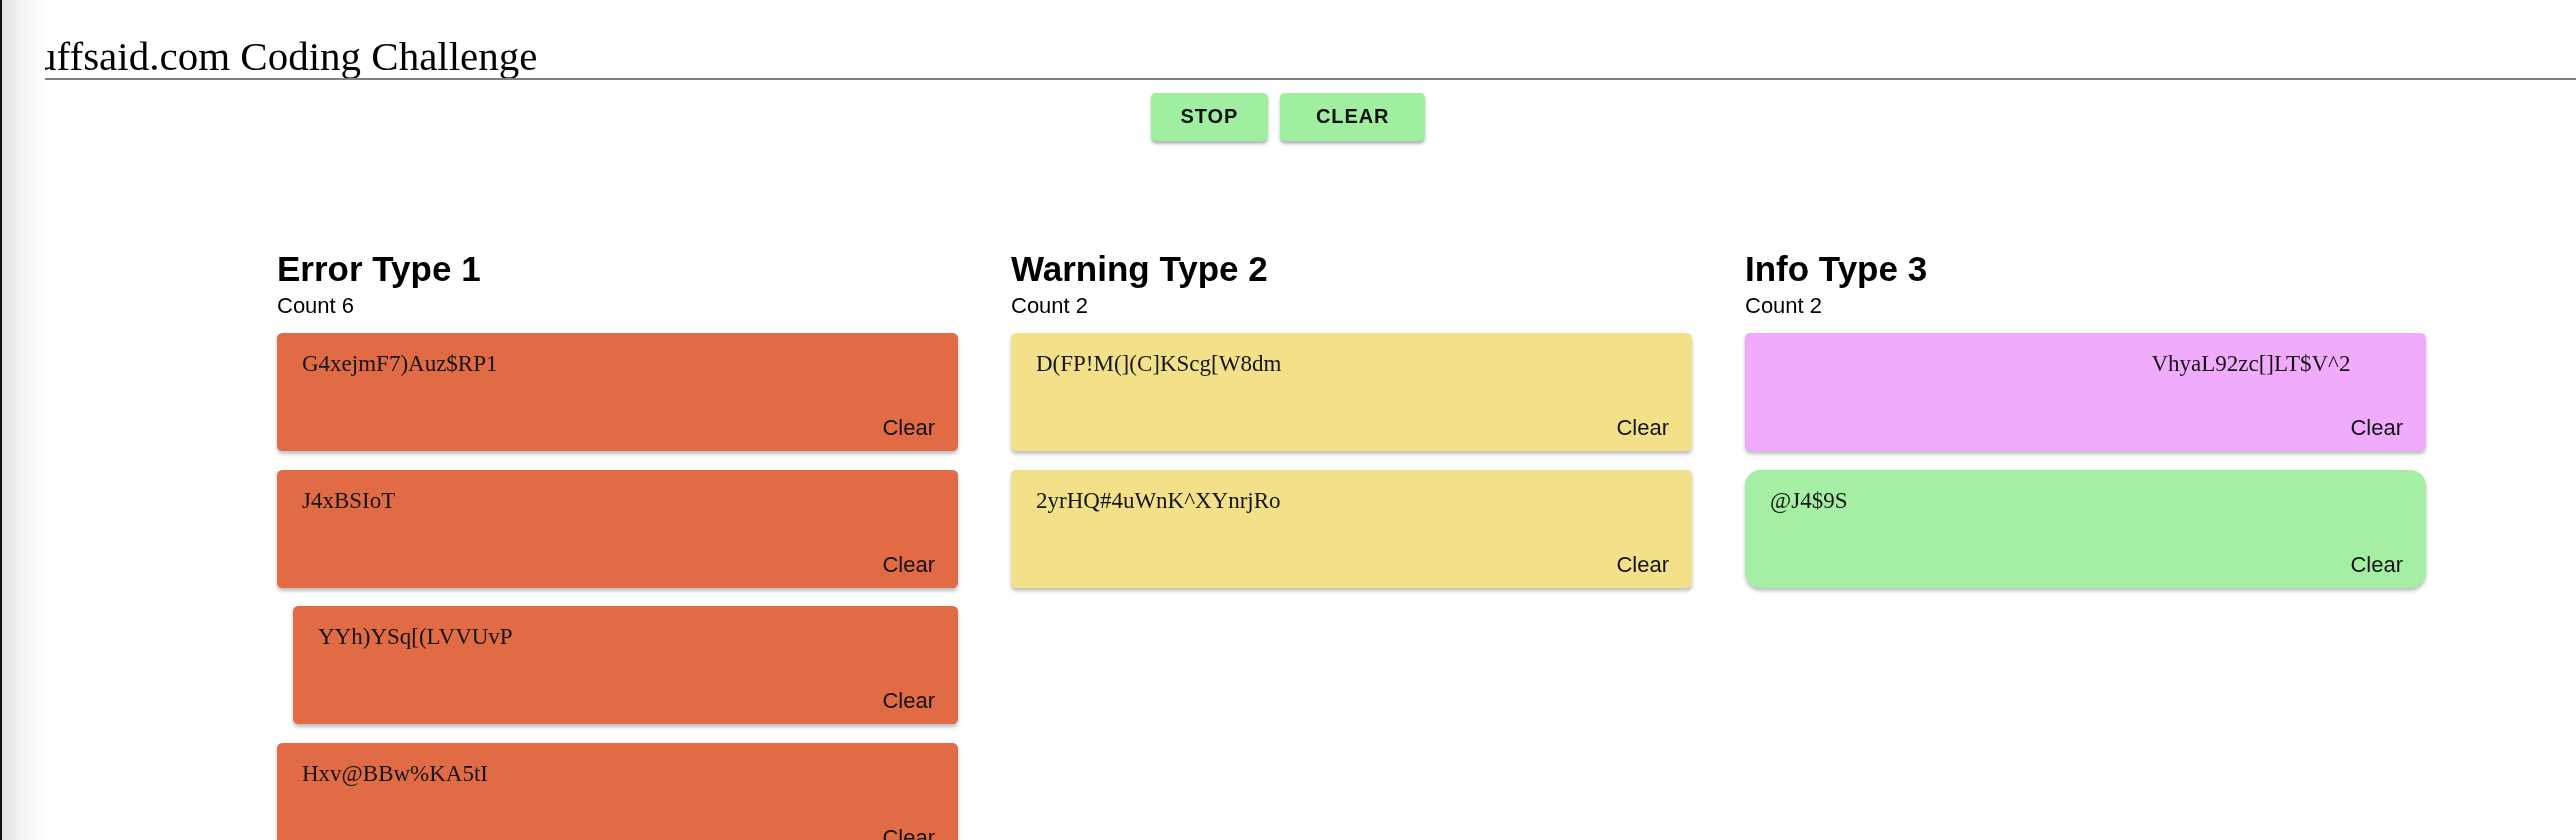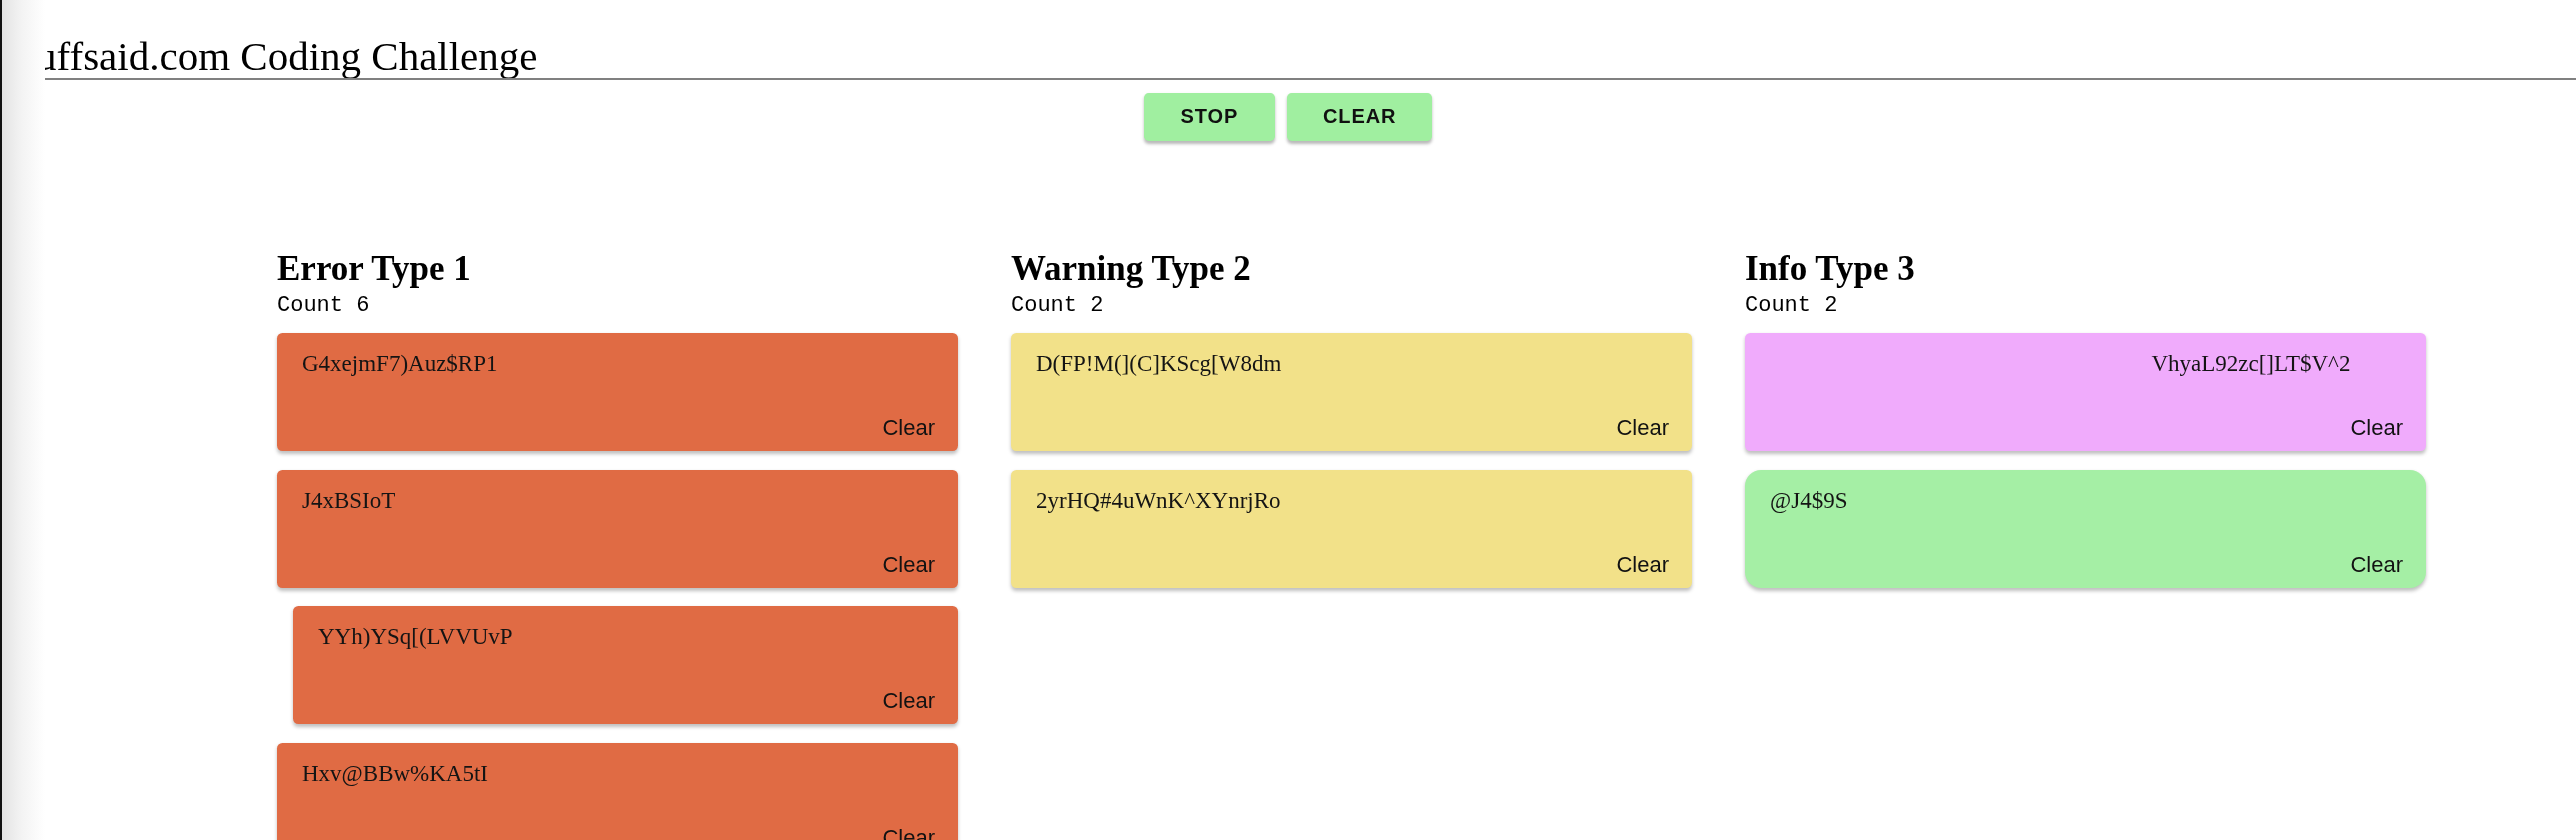--- a/index.html
+++ b/index.html
@@ -73,50 +73,50 @@
   .ctrl-btn {
     background: #a0efa0;
     border: none;
     border-radius: 4.7px;
     color: #101010;
     font-family: "Liberation Sans", sans-serif;
     font-size: 20px;
     font-weight: bold;
     letter-spacing: 0.9px;
     padding: 12.4px 0;
-    width: 131px;
+    width: 117px;
     text-align: center;
     box-shadow: 0 2.3px 3.1px rgba(0,0,0,0.28);
     cursor: pointer;
   }
   #clear-all-button { width: 145px; }
 
   
   #columns {
     position: absolute;
     left: 277px;
     top: 249px;
     width: 2256px;
     display: flex;
     gap: 53px;
     align-items: flex-start;
   }
   .column { width: 681px; flex: 0 0 681px; }
 
   .column-title {
-    font-family: Liberation Serif, serif;
+    font-family: Liberation Sans, sans-serif;
     font-weight: bold;
     font-size: 35px;
     line-height: 39px;
     color: #000000;
     margin: 0;
     white-space: nowrap;
   }
   .column-count {
-    font-family: Liberation Mono, monospace;
+    font-family: Liberation Sans, sans-serif;
     font-size: 22px;
     line-height: 26.4px;
     color: #000000;
     margin: 4.7px 0 0 0;
   }
 
   .card-list {
     margin-top: 14px;
     display: flex;
     flex-direction: column;

